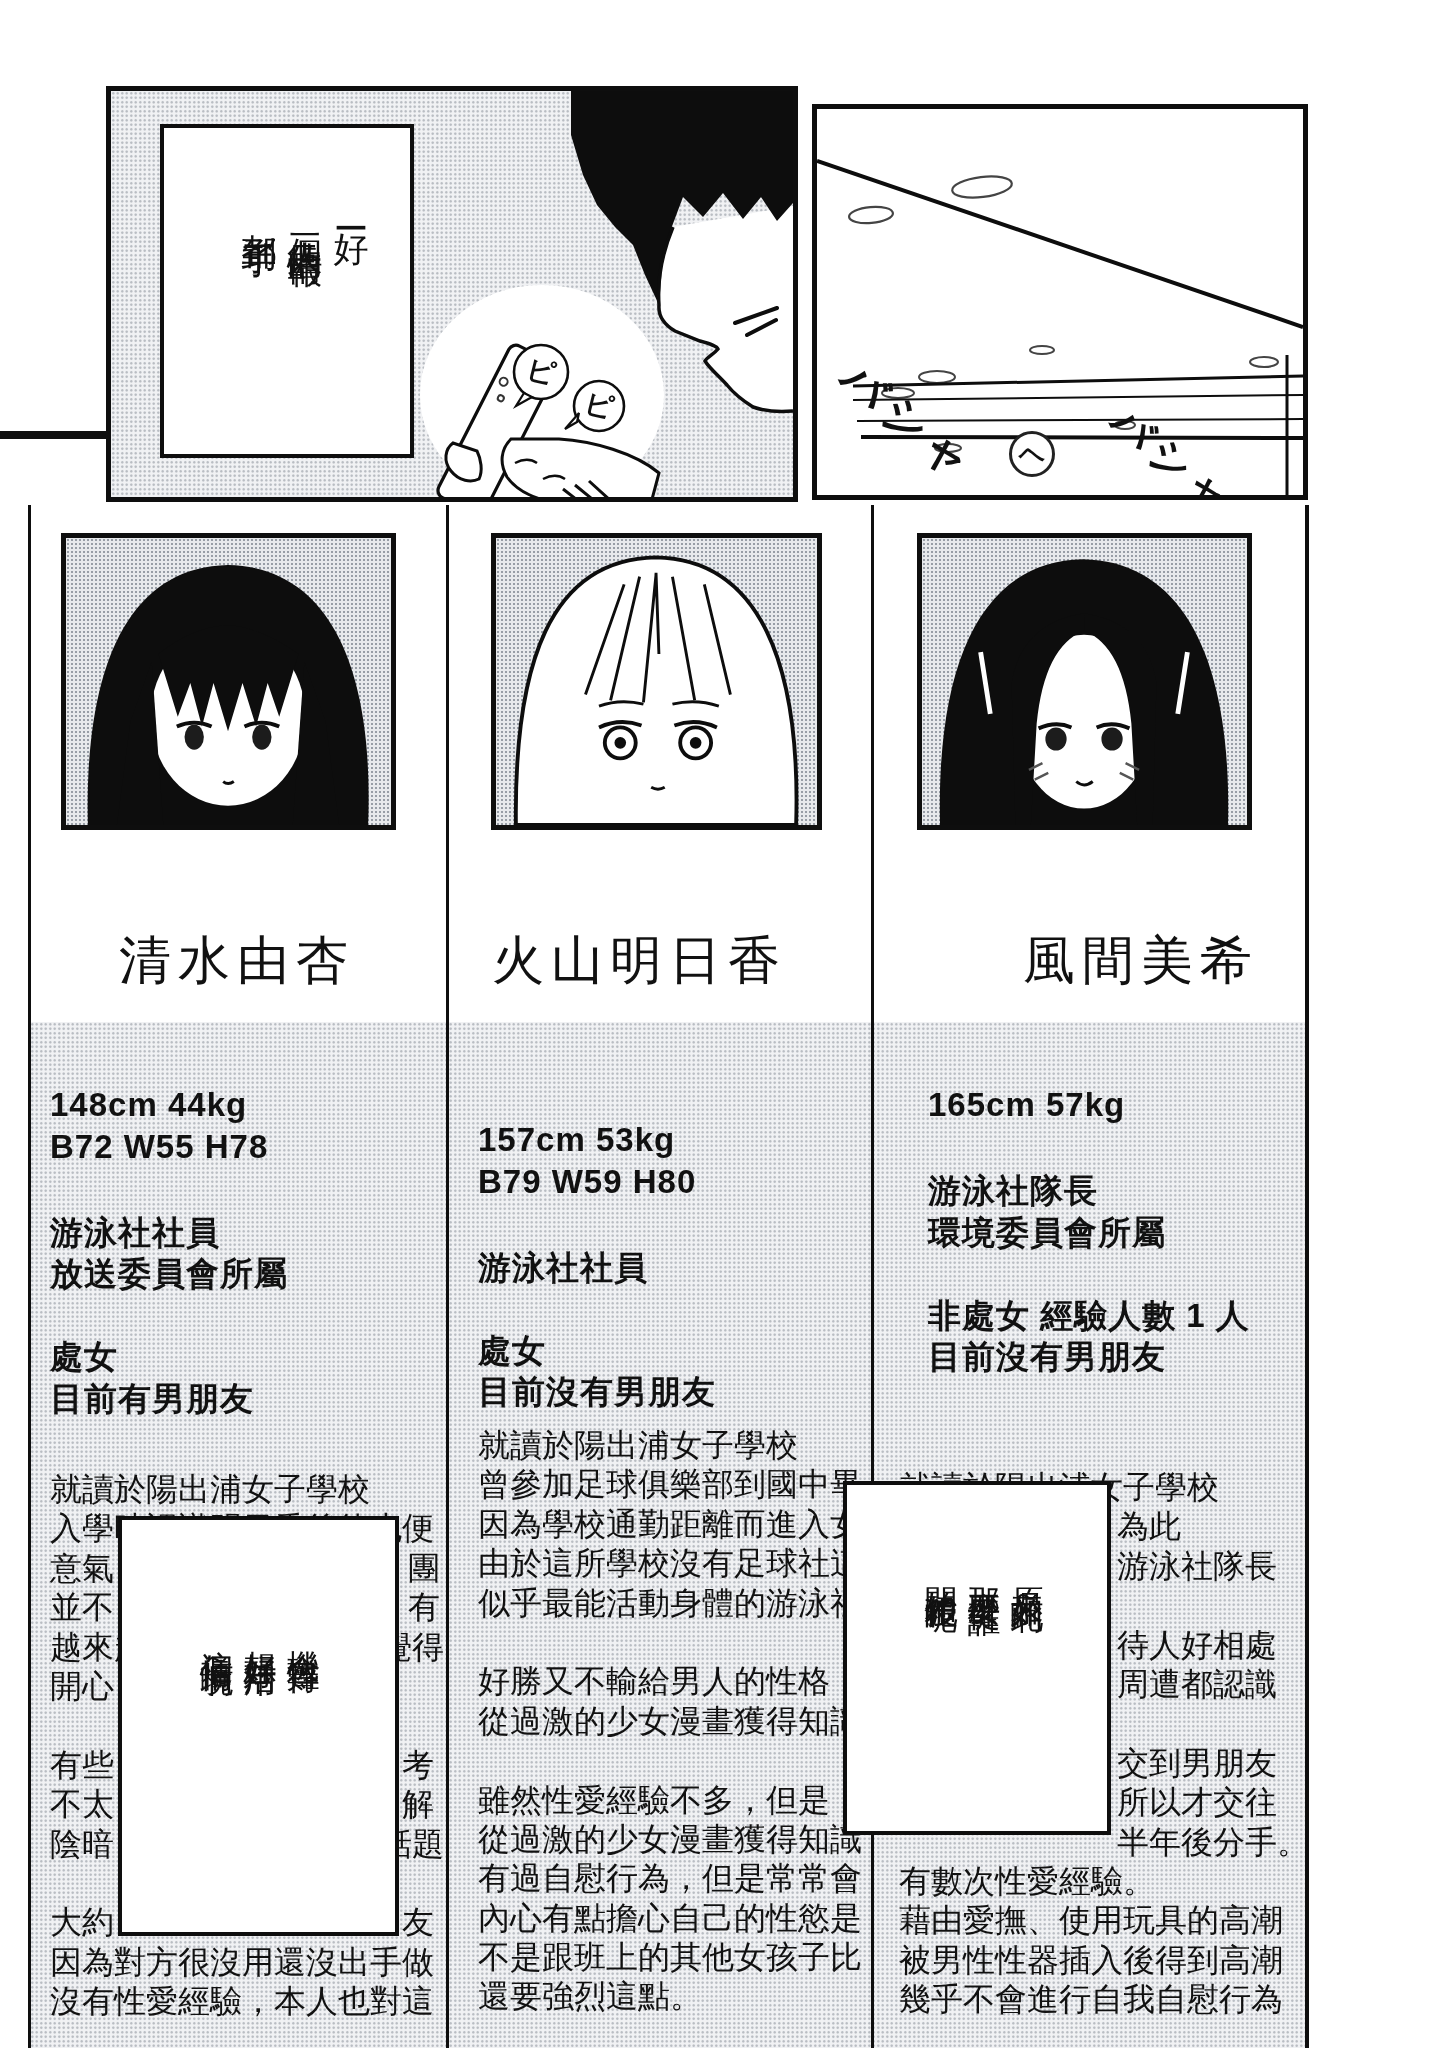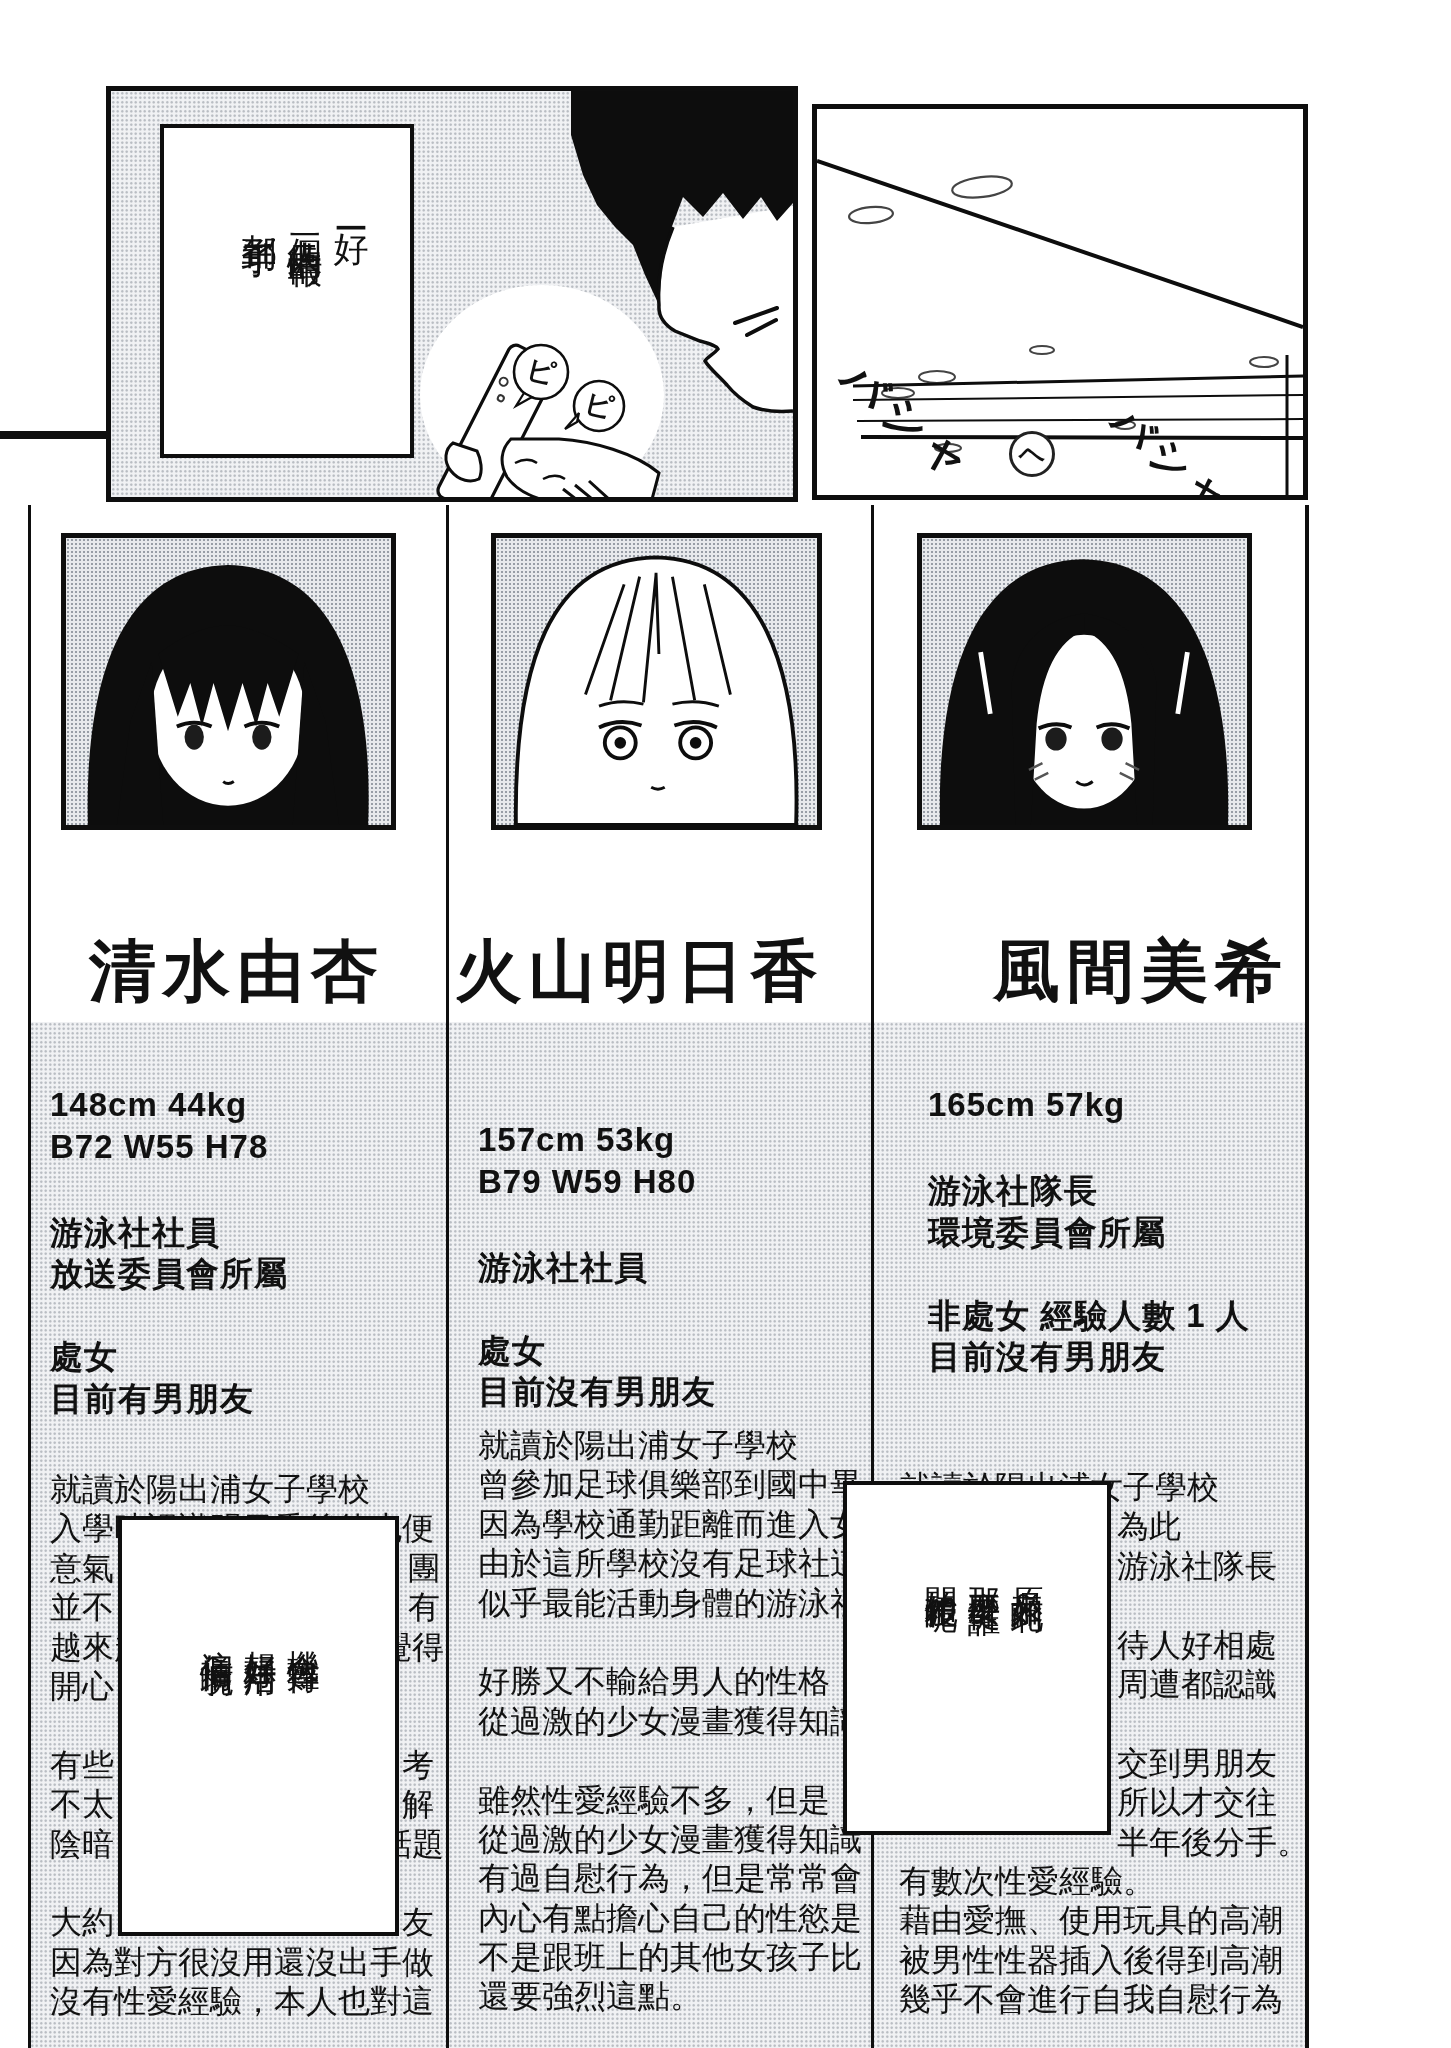--- a/index.html
+++ b/index.html
@@ -34,21 +34,21 @@
   #swim-face { position:absolute; left:192px; top:322px; width:46px; height:46px;
     border:3px solid #222; border-radius:50%; background:#fff; z-index:2;
     display:flex; align-items:center; justify-content:center; font-size:26px; font-weight:bold; }
 
   
   #col-halftone { left:30px; top:1022px; width:1278px; height:1026px; z-index:1; }
   .vrule { position:absolute; top:505px; height:1543px; background:#0e0e0e; z-index:2; }
   .portrait { position:absolute; top:533px; height:297px; border:5px solid #0e0e0e;
     z-index:2; overflow:hidden; }
   .char-name { position:absolute; top:926px; text-align:center; z-index:2;
-    font-size:67px; font-weight:700; letter-spacing:7px; white-space:pre; }
+    font-size:52px; font-weight:400; letter-spacing:7px; white-space:pre; }
   .stats-block { position:absolute; top:1086px; z-index:2; }
   .stats-line { height:41.5px; font-size:33px; font-weight:700; letter-spacing:1px; white-space:pre; }
   .bio-block { position:absolute; z-index:2; }
   .bio-line { position:relative; height:39.4px; font-size:32px; font-weight:400; white-space:pre; }
   .bio-right { position:absolute; top:0; }
 
   .bubble { position:absolute; background:#fff; border:4px solid #0e0e0e; z-index:4; }
   #bubble-1 { left:118px; top:1516px; width:281px; height:420px; }
   #bubble-2 { left:843px; top:1481px; width:268px; height:354px; }
   #bubble-1 .vtext { position:absolute; top:104px; right:70px; }

